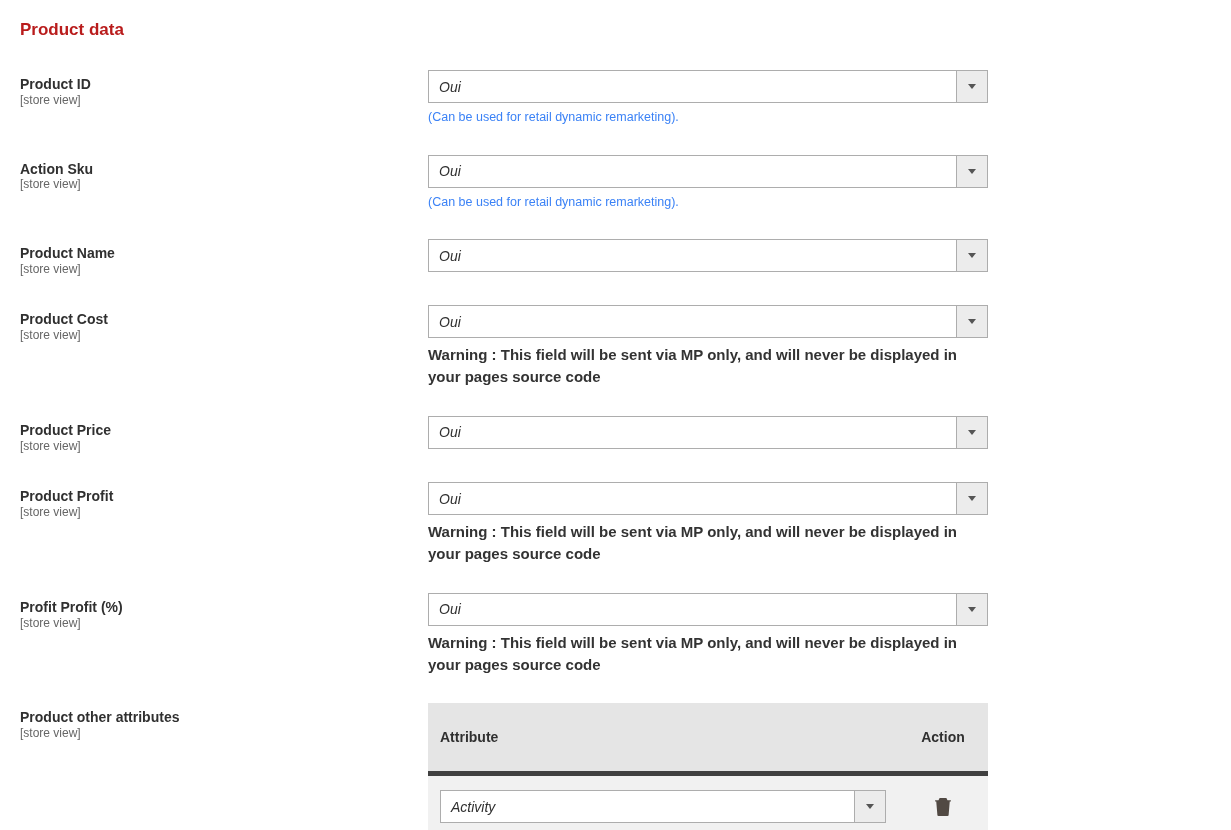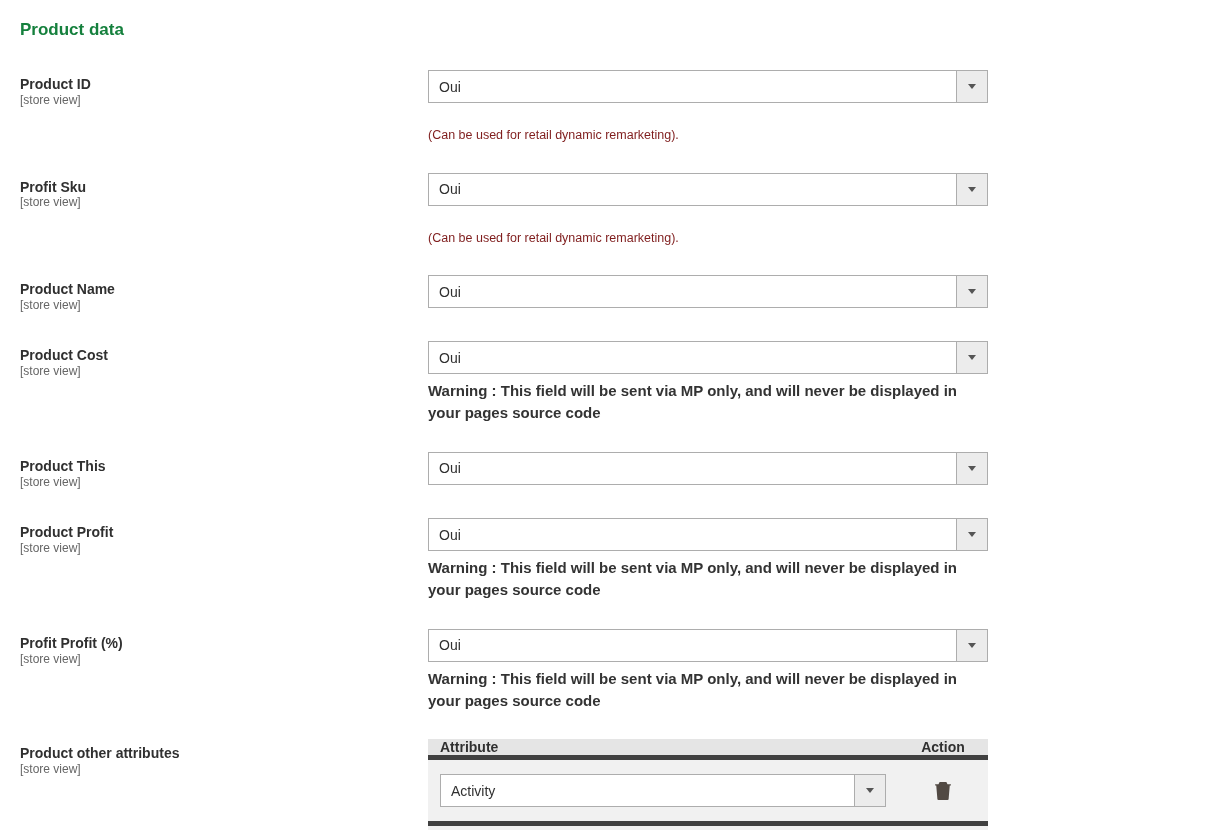--- a/index.html
+++ b/index.html
@@ -11,21 +11,21 @@
     color: #333;
     background: #fff;
     width: 1231px;
   }
   .page {
     padding: 20px;
   }
   h1.section-title {
     font-size: 17px;
     font-weight: 600;
-    color: #15803d;
+    color: #b91c1c;
     margin: 0 0 30px 0;
   }
   .form-row {
     display: flex;
     align-items: flex-start;
     margin-bottom: 28px;
   }
   .label-col {
     width: 408px;
     text-align: left;
@@ -50,20 +50,21 @@
   }
   .select-wrap {
     position: relative;
     width: 100%;
     height: 33px;
     border: 1px solid #adadad;
     background: #fff;
     display: flex;
     align-items: center;
     cursor: pointer;
+    font-style: italic;
   }
   .select-wrap .value {
     flex: 1;
     padding: 0 10px;
     font-size: 14px;
     color: #303030;
   }
   .select-wrap .caret {
     width: 31px;
     height: 100%;
@@ -74,22 +75,22 @@
     justify-content: center;
   }
   .select-wrap .caret::after {
     content: "";
     border-left: 4px solid transparent;
     border-right: 4px solid transparent;
     border-top: 5px solid #555;
   }
   .help-text {
     font-size: 12.5px;
-    color: #7f1d1d;
-    margin-top: 24px;
+    color: #3b82f6;
+    margin-top: 6px;
     line-height: 1.4;
   }
   .warning-text {
     font-size: 15px;
     color: #333;
     margin-top: 6px;
     font-weight: 700;
     line-height: 1.45;
   }
 
@@ -97,21 +98,21 @@
   .attr-table {
     width: 560px;
     background: #f1f1f1;
     border-collapse: collapse;
   }
   .attr-table th {
     background: #e5e5e5;
     font-weight: 700;
     font-size: 14px;
     text-align: left;
-    padding: 0 12px;
+    padding: 26px 12px;
     color: #303030;
     margin-top: 21px;
   }
   .attr-table th.action-col { text-align: center; width: 90px; }
   .attr-table td {
     padding: 14px 12px;
     border-top: 5px solid #404040;
     vertical-align: middle;
   }
   .attr-table td.action-cell { text-align: center; }
@@ -159,21 +160,21 @@
       <div class="select-wrap">
         <span class="value">Oui</span>
         <span class="caret"></span>
       </div>
       <div class="help-text">(Can be used for retail dynamic remarketing).</div>
     </div>
   </div>
 
   <div class="form-row">
     <div class="label-col">
-      <span class="field-label">Profit Sku</span>
+      <span class="field-label">Action Sku</span>
       <span class="scope">[store view]</span>
     </div>
     <div class="control-col">
       <div class="select-wrap">
         <span class="value">Oui</span>
         <span class="caret"></span>
       </div>
       <div class="help-text">(Can be used for retail dynamic remarketing).</div>
     </div>
   </div>
@@ -200,21 +201,21 @@
       <div class="select-wrap">
         <span class="value">Oui</span>
         <span class="caret"></span>
       </div>
       <div class="warning-text">Warning : This field will be sent via MP only, and will never be displayed in your pages source code</div>
     </div>
   </div>
 
   <div class="form-row">
     <div class="label-col">
-      <span class="field-label">Product This</span>
+      <span class="field-label">Product Price</span>
       <span class="scope">[store view]</span>
     </div>
     <div class="control-col">
       <div class="select-wrap">
         <span class="value">Oui</span>
         <span class="caret"></span>
       </div>
     </div>
   </div>
 

